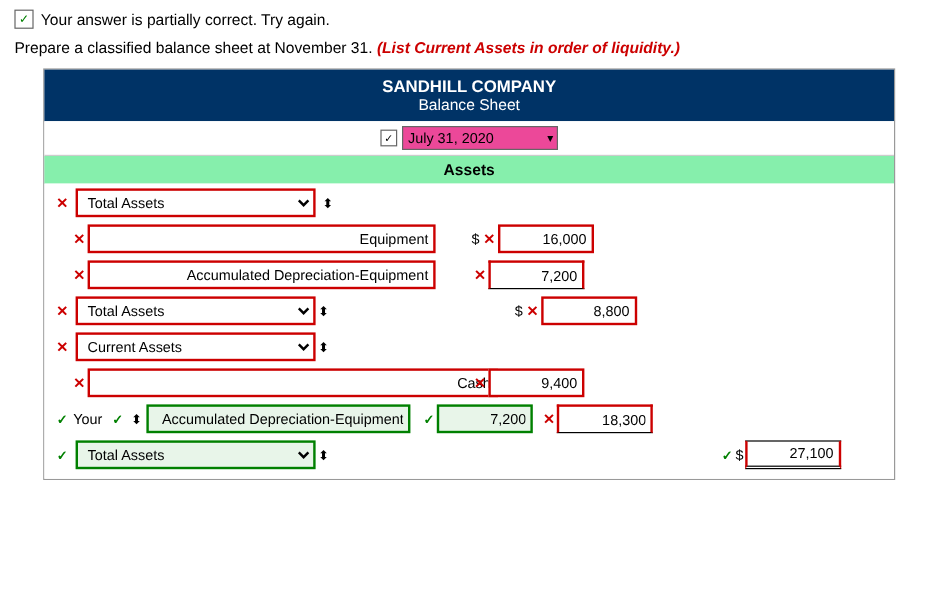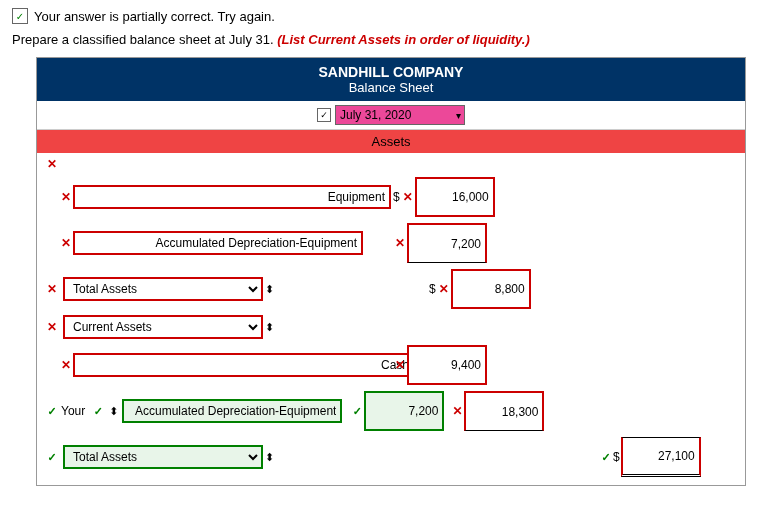--- a/index.html
+++ b/index.html
@@ -95,24 +95,24 @@
     }
     .date-select-arrow {
       position: absolute;
       right: 4px;
       top: 50%;
       transform: translateY(-50%);
       pointer-events: none;
       font-size: 10px;
     }
     .assets-label-row {
-      background: #ef4444;
+      background: #86efac;
       text-align: center;
       padding: 4px;
-      font-weight: normal;
+      font-weight: bold;
       font-size: 13px;
     }
     .form-area {
       padding: 4px 8px;
       background: #fff;
     }
     
     .row {
       display: flex;
       align-items: center;
@@ -171,21 +171,21 @@
     }
     .col-left {
       width: 360px;
       padding-left: 4px;
     }
     .input-number {
       width: 80px;
       border: 2px solid #cc0000;
       padding: 2px 4px;
       font-size: 12px;
-      height: 40px;
+      height: 24px;
       background: #fff;
       text-align: right;
     }
     .input-number.green-border {
       border: 2px solid #008000;
       background: #e8f5e9;
     }
     .less-label {
       font-size: 12px;
       margin: 0 2px;
@@ -193,21 +193,21 @@
   </style>
 </head>
 <body>
 
 <div class="partial-correct">
   <div class="check-icon">✓</div>
   <span>Your answer is partially correct.  Try again.</span>
 </div>
 
 <div class="instruction">
-  <span>Prepare a classified balance sheet at July 31.</span>
+  <span>Prepare a classified balance sheet at November 31.</span>
   <span class="red-italic">(List Current Assets in order of liquidity.)</span>
 </div>
 
 <div class="balance-sheet-container">
   <div class="bs-header">
     <div class="company-name">SANDHILL COMPANY</div>
     <div class="sheet-title">Balance Sheet</div>
   </div>
   <div class="bs-date-row">
     <div class="date-select-wrap">
@@ -219,26 +219,32 @@
         <span class="date-select-arrow">▾</span>
       </div>
     </div>
   </div>
   <div class="assets-label-row">Assets</div>
 
   <div class="form-area">
 
     <div class="row" style="margin-bottom:6px;">
       <div class="x-icon">✕</div>
+      <div class="col-left">
+        <select class="select-field">
+          <option>Total Assets</option>
+        </select>
+        <span style="font-size:11px; margin-left:2px;">⬍</span>
+      </div>
     </div>
 
     <div class="row" style="margin-bottom:6px; padding-left:14px;">
       <div class="x-icon">✕</div>
       <div style="width:310px;">
-        <input type="text" class="text-input" style="width: 318px;" value="Equipment">
+        <input type="text" class="text-input" style="width: 290px;" value="Equipment">
       </div>
       <div style="display:flex; align-items:center; margin-left:10px;">
         <span class="dollar-sign">$</span>
         <div class="x-icon">✕</div>
         <input type="text" class="input-number" value="16,000" style="">
       </div>
     </div>
 
     <div class="row" style="margin-bottom:6px; padding-left:14px;">
       <div class="x-icon">✕</div>

